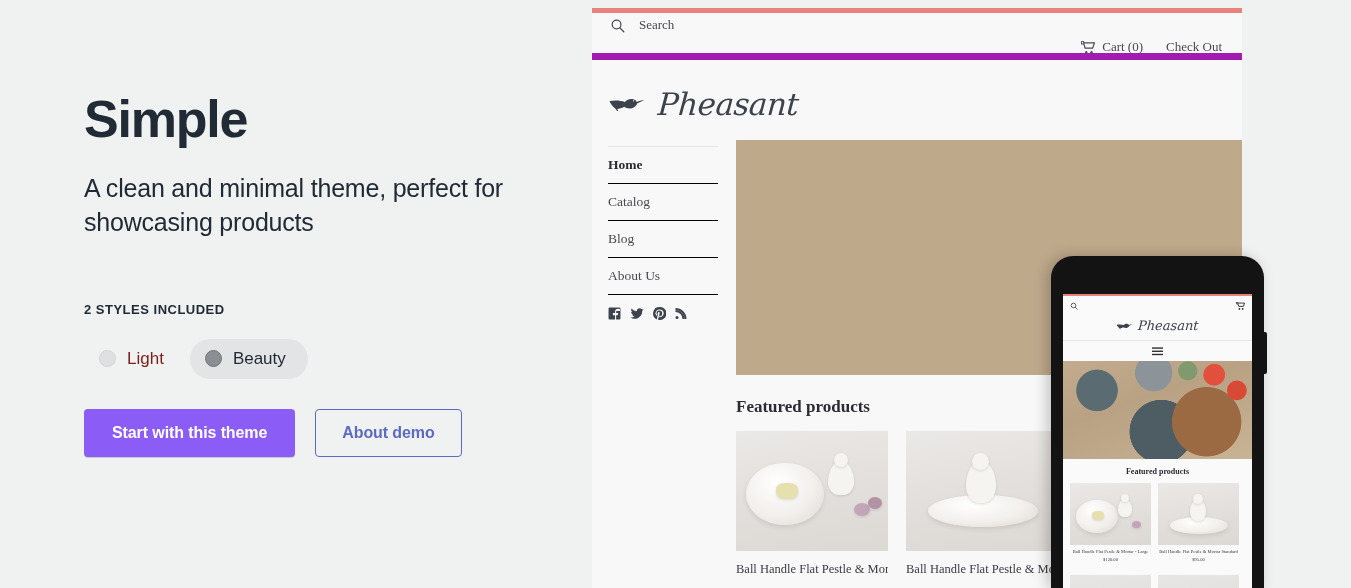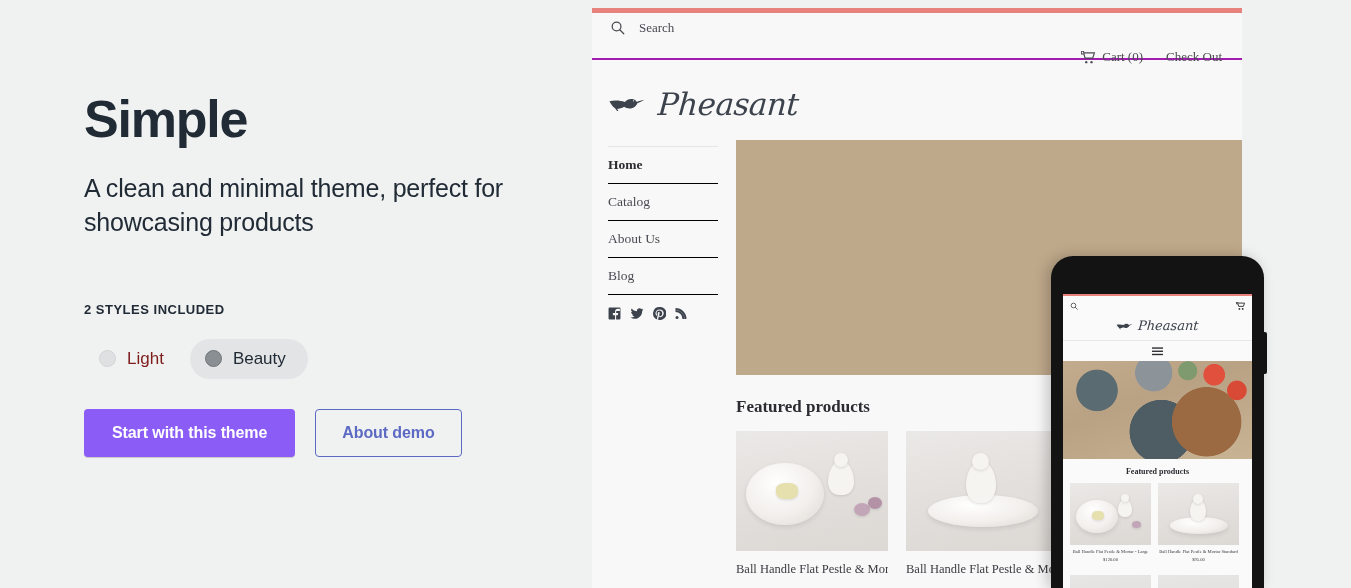--- a/index.html
+++ b/index.html
@@ -68,22 +68,22 @@
   }
 
   
   .preview-wrap {
     position: absolute; left: 592px; top: 8px;
     width: 650px; height: 580px;
     background: #f8f8f8; overflow: hidden;
     border-top: 5px solid #e8827c;
   }
   .store-topbar {
-    height: 47px; display: flex; 
-    padding: 0 20px 16px 18px; border-bottom: 2px solid #a21caf;
+    height: 47px; display: flex; align-items: center;
+    padding: 0 20px 16px 18px; border-bottom: 7px solid #a21caf;
     background: #f8f8f8;
   }
   .search-group { display: flex; align-items: center; gap: 14px; }
   .store-link {
     font-family: "Liberation Serif", serif; font-size: 13px; color: #4a4a52;
     cursor: pointer; white-space: nowrap;
   }
   .topbar-right { margin-left: auto; display: flex; align-items: center; gap: 23px; margin-top: 44px; }
   .cart-group { display: flex; align-items: center; gap: 7px; }
 
@@ -274,22 +274,22 @@
         <path d="M2 11 C10 9 18 10 24 12 C27 9 31 7 35 8 C38 8.5 40 10 41 12 C44 11 48 10 52 9 C49 11 45 13 42 14 C41 17 38 20 34 21 C30 22 26 21 23 19 C20 21 16 22 13 22 L15 25 L13 25 L10 21 C7 19 4 15 2 11 Z"></path>
         <circle cx="36.5" cy="10.5" r="0.9" fill="#fafafa"></circle>
       </svg>
       <span class="logo-word">Pheasant</span>
     </div>
 
     <div class="store-body">
       <div class="store-nav">
         <div class="nav-item active">Home</div>
         <div class="nav-item">Catalog</div>
+        <div class="nav-item">Blog</div>
         <div class="nav-item">About Us</div>
-        <div class="nav-item">Blog</div>
         <div class="social-row">
           <svg width="13" height="13" viewBox="0 0 24 24" fill="#3d434d">
             <path d="M3 1h18a2 2 0 012 2v18a2 2 0 01-2 2h-6v-8h3l1-4h-4V9c0-1 .4-1.6 1.8-1.6H22V3.6C21.5 3.5 20 3.4 18.4 3.4c-3.4 0-5.4 2-5.4 5.6V11H9v4h4v8H3a2 2 0 01-2-2V3a2 2 0 012-2z"></path>
           </svg>
           <svg width="14" height="13" viewBox="0 0 24 24" fill="#3d434d">
             <path d="M24 4.6a9.8 9.8 0 01-2.8.8A4.9 4.9 0 0023.3 2.7a9.8 9.8 0 01-3.1 1.2A4.9 4.9 0 0011.8 8a13.9 13.9 0 01-10-5.1 4.9 4.9 0 001.5 6.5A4.8 4.8 0 011 8.8v.1a4.9 4.9 0 003.9 4.8 4.9 4.9 0 01-2.2.1 4.9 4.9 0 004.6 3.4A9.9 9.9 0 010 19.5a14 14 0 007.6 2.2c9 0 14-7.5 14-14v-.6A10 10 0 0024 4.6z"></path>
           </svg>
           <svg width="13" height="13" viewBox="0 0 24 24" fill="#3d434d">
             <path d="M12 0a12 12 0 00-4.4 23.1c-.1-.9-.2-2.3 0-3.3l1.4-5.9s-.3-.7-.3-1.8c0-1.7 1-3 2.2-3 1 0 1.5.8 1.5 1.7 0 1-.7 2.6-1 4-.3 1.2.6 2.2 1.8 2.2 2.1 0 3.8-2.3 3.8-5.6 0-2.9-2.1-4.9-5-4.9a5.2 5.2 0 00-5.4 5.2c0 1 .4 2.1 1 2.7.1.1.1.2.1.4l-.3 1.2c0 .2-.2.3-.4.2-1.5-.7-2.4-2.9-2.4-4.6 0-3.8 2.7-7.2 7.9-7.2 4.1 0 7.3 3 7.3 6.9 0 4.1-2.6 7.4-6.2 7.4-1.2 0-2.3-.6-2.7-1.4l-.8 2.8c-.3 1-1 2.3-1.5 3.1A12 12 0 1012 0z"></path>
           </svg>

